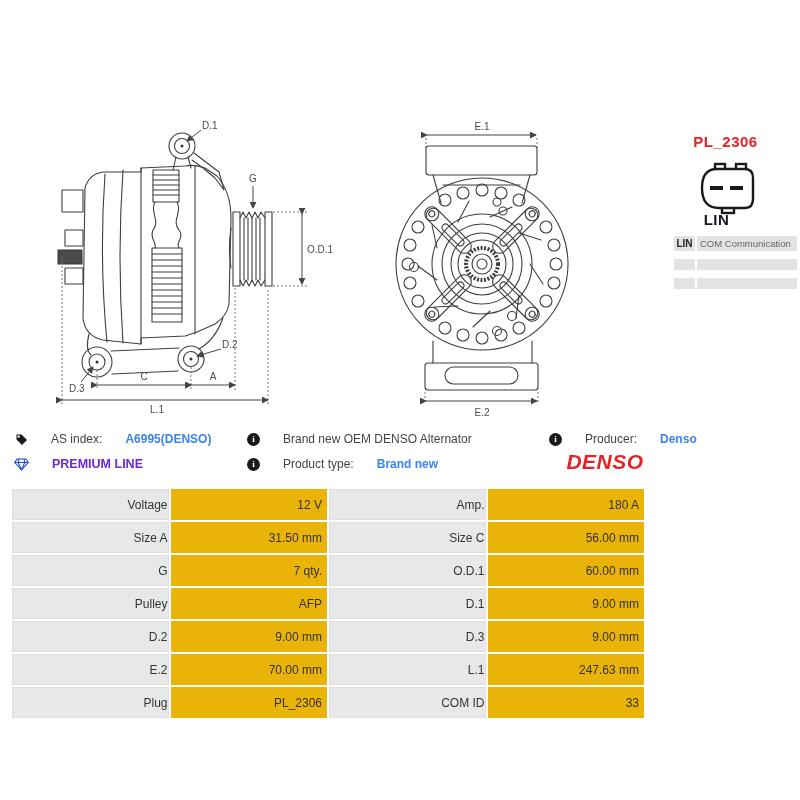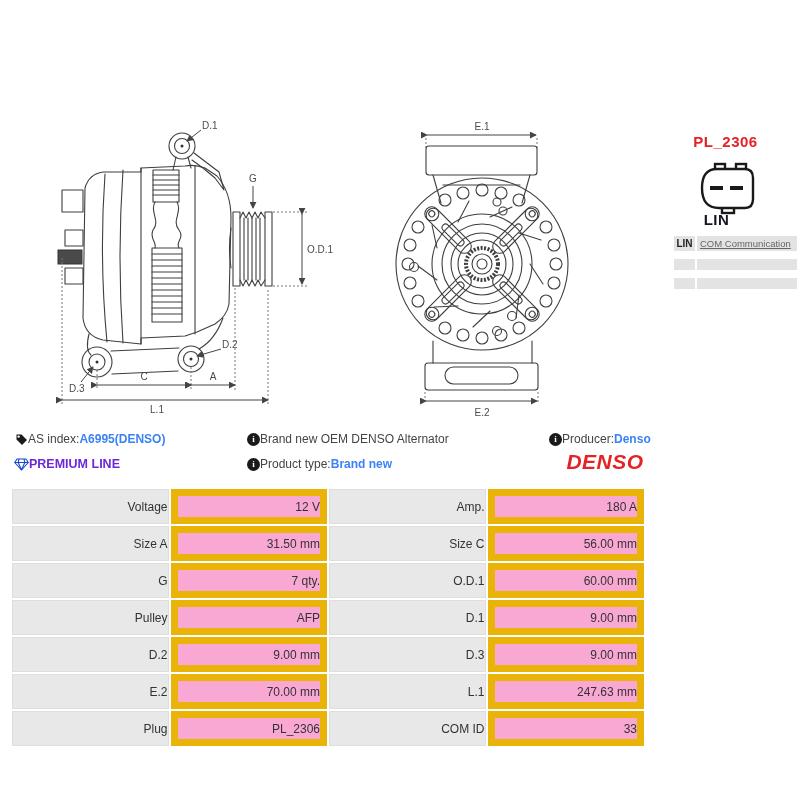--- a/index.html
+++ b/index.html
@@ -12,35 +12,35 @@
   .dot{stroke:#777;stroke-width:1;fill:none;stroke-dasharray:2 2;}
   .plug-code{left:665px;top:133px;width:121px;text-align:center;
              font-size:15px;font-weight:bold;color:#e42326;letter-spacing:.5px;}
   .plug-name{left:659px;top:211px;width:115px;text-align:center;
              font-size:15px;font-weight:bold;color:#15151f;letter-spacing:.5px;}
   .com-table{left:674px;top:236px;width:123px;}
   .com-row{display:flex;gap:2px;margin-bottom:8px;}
   .com-key{width:21px;background:#e3e3e3;text-align:center;font-size:10px;
            font-weight:bold;color:#222;height:15px;line-height:15px;}
   .com-val{flex:1;background:#e3e3e3;font-size:9.5px;color:#666;height:15px;
-           line-height:15px;padding-left:3px;white-space:nowrap;text-decoration:underline;}
+           line-height:15px;padding-left:3px;white-space:nowrap;}
   .com-empty{height:11px;line-height:11px;}
-  .inforow{font-size:12px;color:#444;white-space:nowrap;display:flex;align-items:center;gap:0;text-align:center;}
+  .inforow{font-size:12px;color:#444;white-space:nowrap;display:flex;align-items:center;gap:23px;text-align:center;}
   .inforow b{color:#3b82f6;}
   .info-ic{display:inline-flex;width:13px;height:13px;border-radius:50%;background:#1a1a1a;
            color:#fff;font-size:9px;font-weight:bold;align-items:center;justify-content:center;
            font-family:"Liberation Serif",serif;flex:none;}
   .premium{font-size:12.5px;font-weight:bold;color:#6d28d9;}
   .denso{left:551px;top:450px;width:108px;text-align:center;font-size:21px;font-weight:bold;
          font-style:italic;color:#e42326;letter-spacing:.5px;}
   table.specs{position:absolute;left:10px;top:487px;width:636px;
               border-collapse:separate;border-spacing:2px;font-size:12px;color:#333;}
   table.specs td{padding:2px 0;height:17px;text-align:right;vertical-align:middle;}
   td.lbl{width:25%;background:#e8e8e8;border:1px solid #dedede;}
-  td.val{width:25%;background:#f9a8d4;border:7px solid #eab308;}
+  td.val{width:25%;background:#eab308;border:5px solid #eab308;}
 </style>
 </head>
 <body>
 
 <div class="page">
 
   <svg class="abs" style="left:45px;top:108px" width="300" height="310" viewBox="0 0 300 310">
     <defs>
       <marker id="arS" viewBox="0 0 8 8" refX="7" refY="4" markerWidth="7" markerHeight="7" orient="auto">
         <path d="M0,0 L8,4 L0,8 Z" fill="#444"></path>

